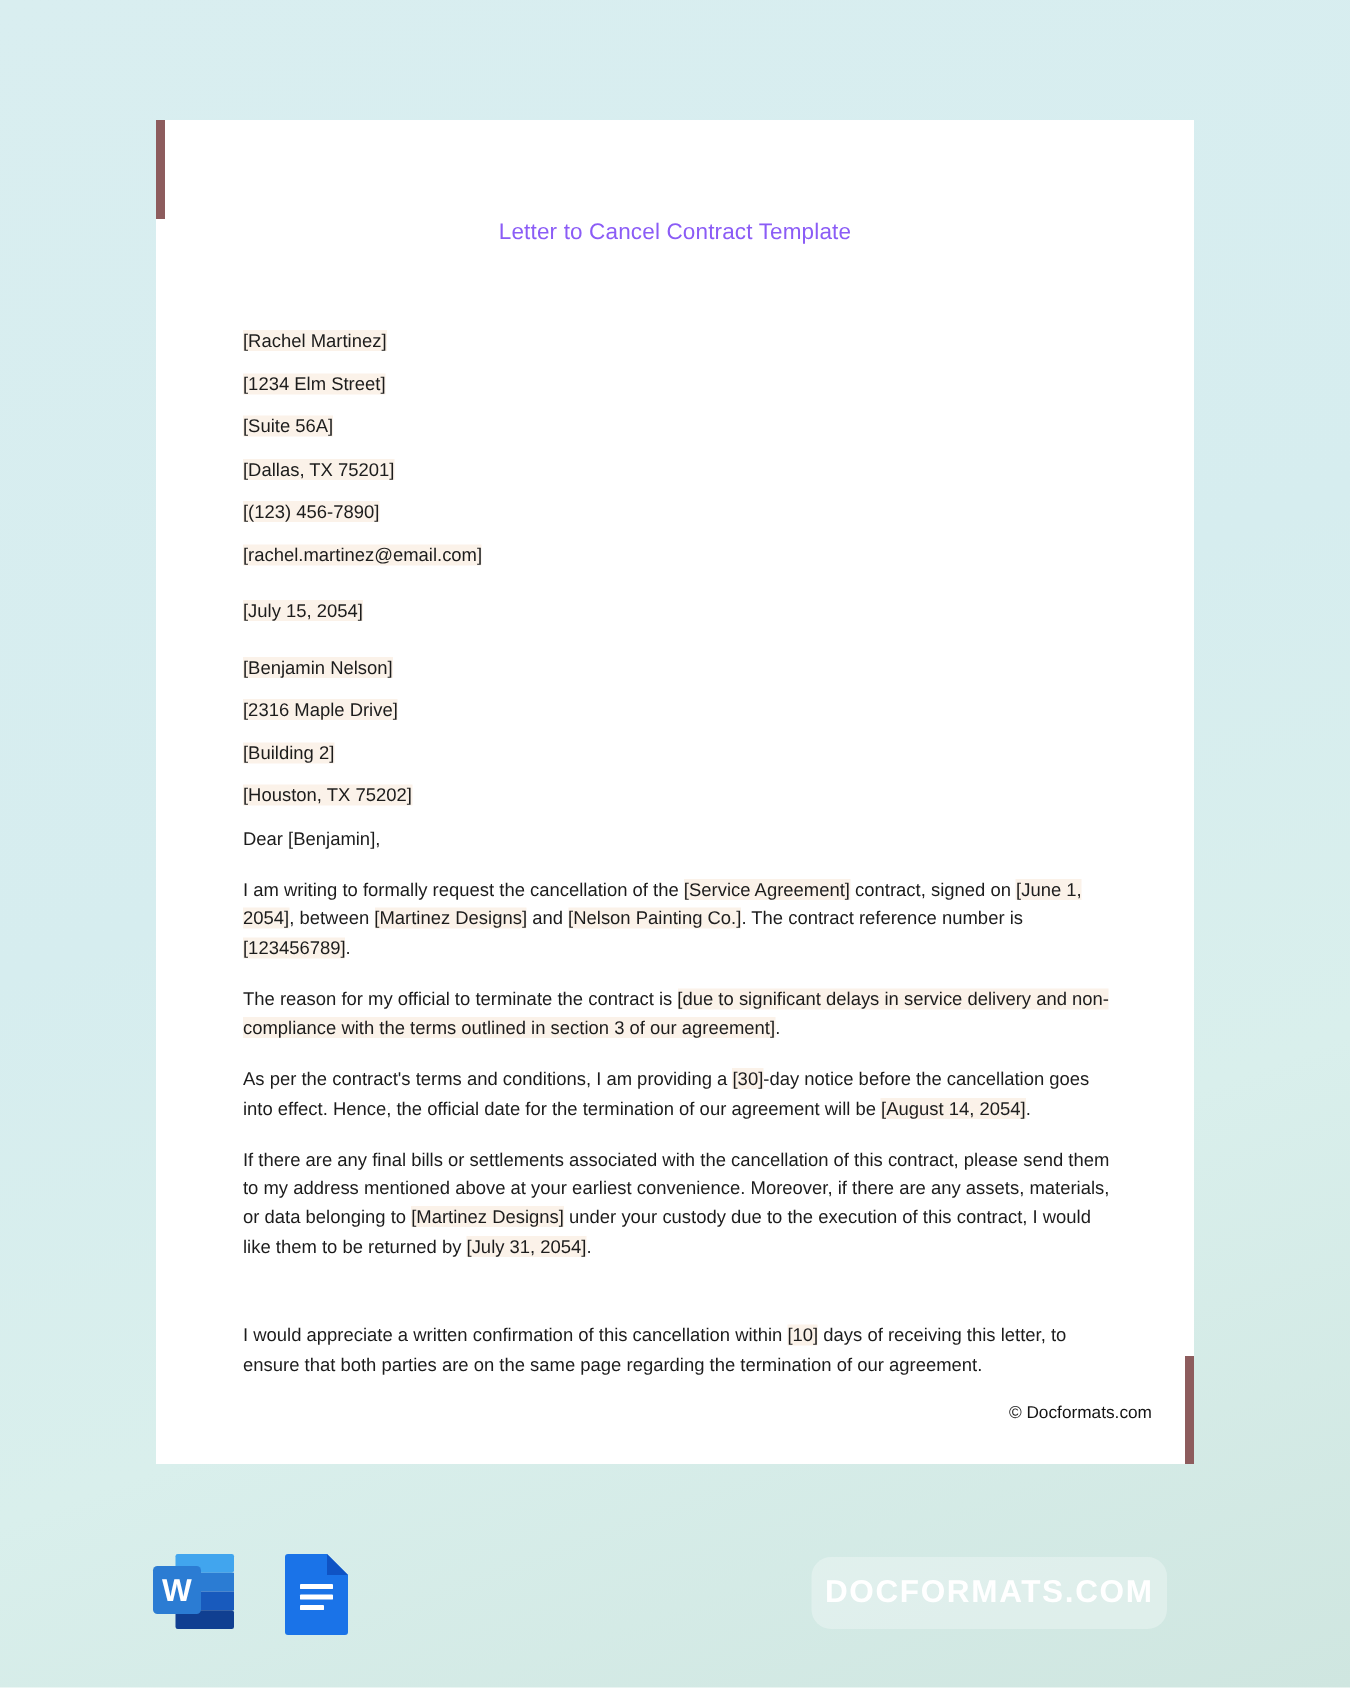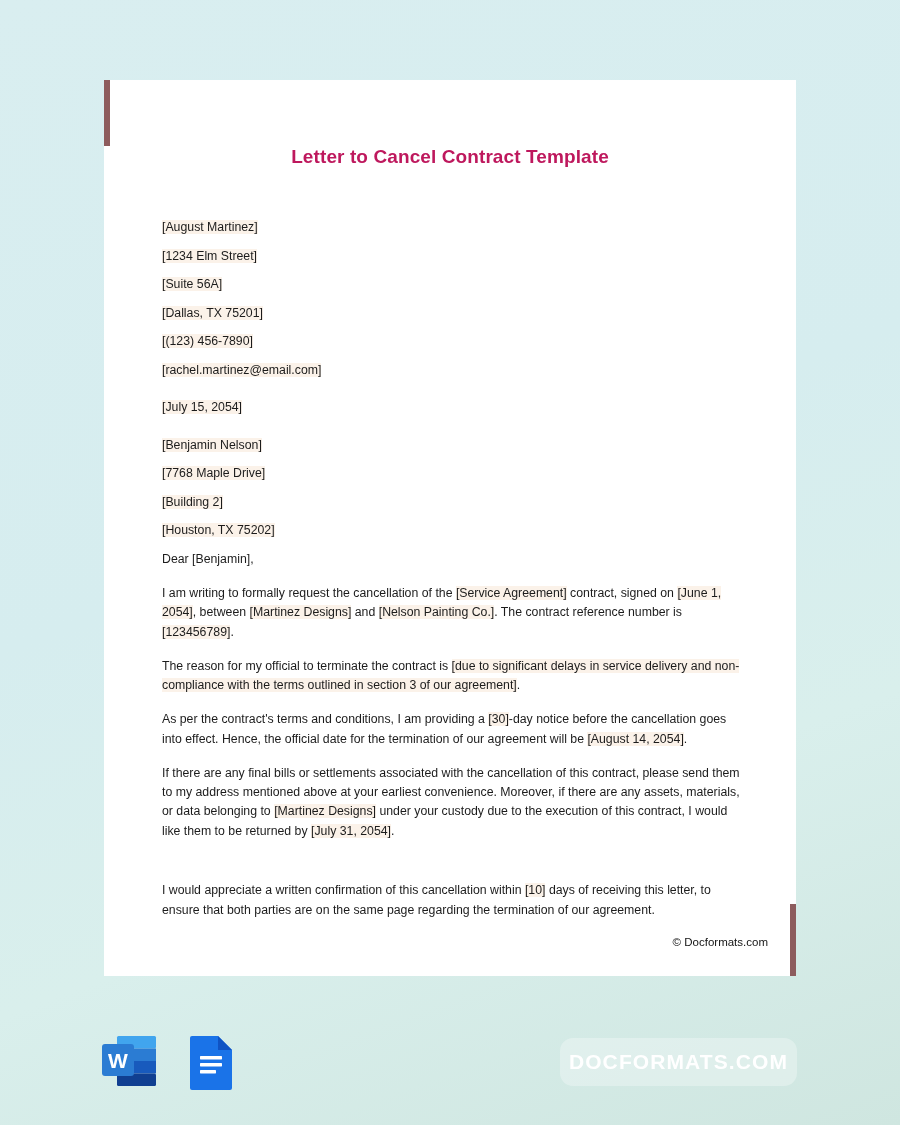--- a/index.html
+++ b/index.html
@@ -43,23 +43,23 @@
     height: 72px;
     background: #8d5c5d;
   }
 
   .doc-title {
     position: absolute;
     left: 0;
     right: 0;
     top: 66px;
     text-align: center;
-    font-size: 19px;
-    font-weight: bold;
-    color: #be185d;
+    font-size: 15px;
+    font-weight: normal;
+    color: #8b5cf6;
     letter-spacing: 0.1px;
   }
 
   .doc-body {
     position: absolute;
     left: 58px;
     top: 138px;
     width: 585px;
     font-size: 12.3px;
     color: #1c1c1c;
@@ -111,21 +111,21 @@
   }
 
   .word-icon, .gdocs-icon {
     width: 68px;
     height: 68px;
     display: block;
   }
 
   .brand-badge {
     position: absolute;
-    left: 560px;
+    left: 541px;
     top: 1038px;
     width: 237px;
     height: 48px;
     border-radius: 13px;
     background: rgba(255, 255, 255, 0.30);
     display: flex;
     align-items: center;
     justify-content: center;
   }
 
@@ -143,37 +143,37 @@
 <div class="page">
 
   <div class="accent-bar-left"></div>
   <div class="accent-bar-right"></div>
 
   <div class="doc-title">Letter to Cancel Contract Template</div>
 
   <div class="doc-body">
 
     <div>
-      <div class="addr-line"><span class="ph">[August Martinez]</span></div>
+      <div class="addr-line"><span class="ph">[Rachel Martinez]</span></div>
       <div class="addr-line"><span class="ph">[1234 Elm Street]</span></div>
       <div class="addr-line"><span class="ph">[Suite 56A]</span></div>
       <div class="addr-line"><span class="ph">[Dallas, TX 75201]</span></div>
       <div class="addr-line"><span class="ph">[(123) 456-7890]</span></div>
       <div class="addr-line"><span class="ph">[rachel.martinez@email.com]</span></div>
     </div>
 
     <div class="blk-gap"></div>
 
     <div class="addr-line"><span class="ph">[July 15, 2054]</span></div>
 
     <div class="blk-gap"></div>
 
     <div>
       <div class="addr-line"><span class="ph">[Benjamin Nelson]</span></div>
-      <div class="addr-line"><span class="ph">[7768 Maple Drive]</span></div>
+      <div class="addr-line"><span class="ph">[2316 Maple Drive]</span></div>
       <div class="addr-line"><span class="ph">[Building 2]</span></div>
       <div class="addr-line"><span class="ph">[Houston, TX 75202]</span></div>
     </div>
 
     <div class="salutation"><span>Dear [Benjamin],</span></div>
 
     <p class="para"><span>I am writing to formally request the cancellation of the </span><span class="ph">[Service Agreement]</span><span> contract, signed on </span><span class="ph">[June 1, 2054]</span><span>, between </span><span class="ph">[Martinez Designs]</span><span> and </span><span class="ph">[Nelson Painting Co.]</span><span>. The contract reference number is </span><span class="ph">[123456789]</span><span>.</span></p>
 
     <p class="para"><span>The reason for my official to terminate the contract is </span><span class="ph">[due to significant delays in service delivery and non-compliance with the terms outlined in section 3 of our agreement]</span><span>.</span></p>
 

